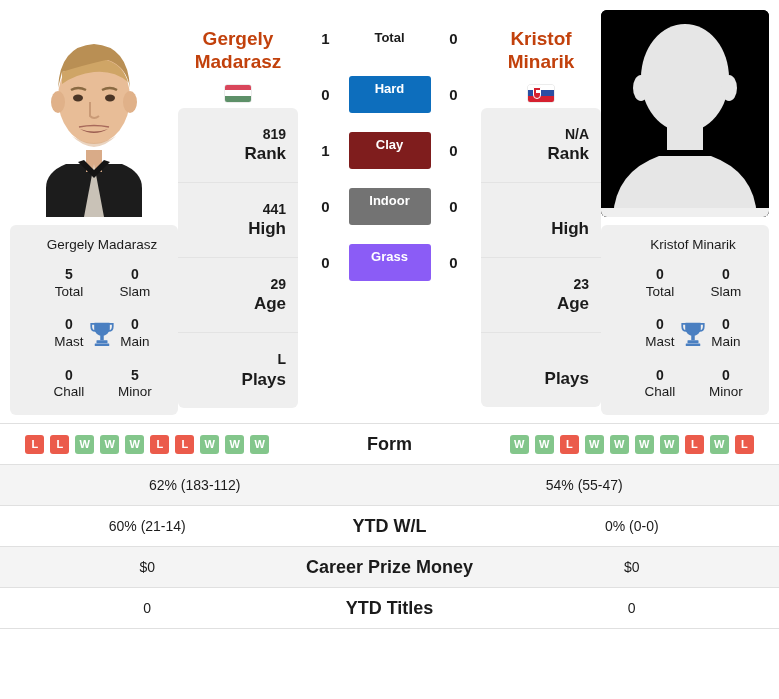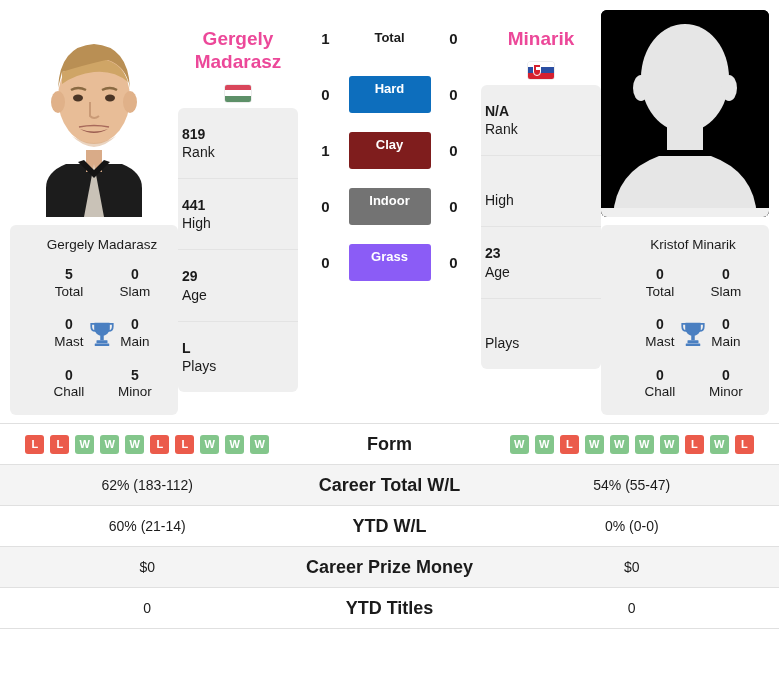--- a/index.html
+++ b/index.html
@@ -77,21 +77,21 @@
   
   .info-col { width: 120px; flex: 0 0 120px; }
   .info-head {
     text-align: center;
     padding: 18px 2px 6px 2px;
   }
   .info-name {
     font-size: 19px;
     font-weight: bold;
     line-height: 1.2;
-    color: #ec4899;
+    color: #c2410c;
   }
   .flag {
     width: 26px; height: 17px;
     margin: 11px auto 0 auto;
     border-radius: 2px;
     overflow: hidden;
     position: relative;
     box-shadow: 0 0 0 0.5px rgba(0,0,0,0.15);
   }
   .flag-hu div { height: 33.34%; }
@@ -117,31 +117,31 @@
     width: 3.5px; height: 3.5px;
     background: #ffffff;
   }
 
   .info-card {
     background: #efefef;
     border-radius: 6px;
     overflow: hidden;
   }
   .info-row {
-    text-align: left;
-    padding: 17px 4px;
+    text-align: right;
+    padding: 17px 12px;
     border-bottom: 1px solid #e3e3e3;
   }
   .info-row:last-child { border-bottom: none; }
   .info-row .num {
     font-size: 14px; font-weight: bold; line-height: 1.3;
     min-height: 18px;
   }
   .info-row .lbl {
-    font-size: 14px; line-height: 1.3;
+    font-size: 17px; line-height: 1.3; font-weight: bold;
   }
 
   
   .center-col {
     flex: 1 1 auto;
     padding: 0 4px;
   }
   .surface-row {
     display: flex;
     align-items: center;
@@ -344,20 +344,21 @@
       </div>
       <div class="surface-row">
         <div class="h2h-num">0</div>
         <div class="surface-pill" style="background:#8b5cf6">Grass</div>
         <div class="h2h-num">0</div>
       </div>
     </div>
 
     <div class="info-col">
       <div class="info-head">
+        <div class="info-name">Kristof</div>
         <div class="info-name">Minarik</div>
         <div class="flag flag-sk">
           <div class="s1"></div>
             <div class="s2"></div>
             <div class="s3"></div>
           <div class="arms"></div>
         </div>
       </div>
       <div class="info-card">
         <div class="info-row">
@@ -466,21 +467,20 @@
             <div class="form-badge form-w">W</div>
             <div class="form-badge form-l">L</div>
             <div class="form-badge form-w">W</div>
             <div class="form-badge form-l">L</div>
           </div>
       </div>
     </div>
 
     <div class="srow alt">
       <div class="scell">62% (183-112)</div>
-      <div class="scell mid">Career Total W/L</div>
       <div class="scell">54% (55-47)</div>
     </div>
 
     <div class="srow plain">
       <div class="scell">60% (21-14)</div>
       <div class="scell mid">YTD W/L</div>
       <div class="scell">0% (0-0)</div>
     </div>
 
     <div class="srow alt">

